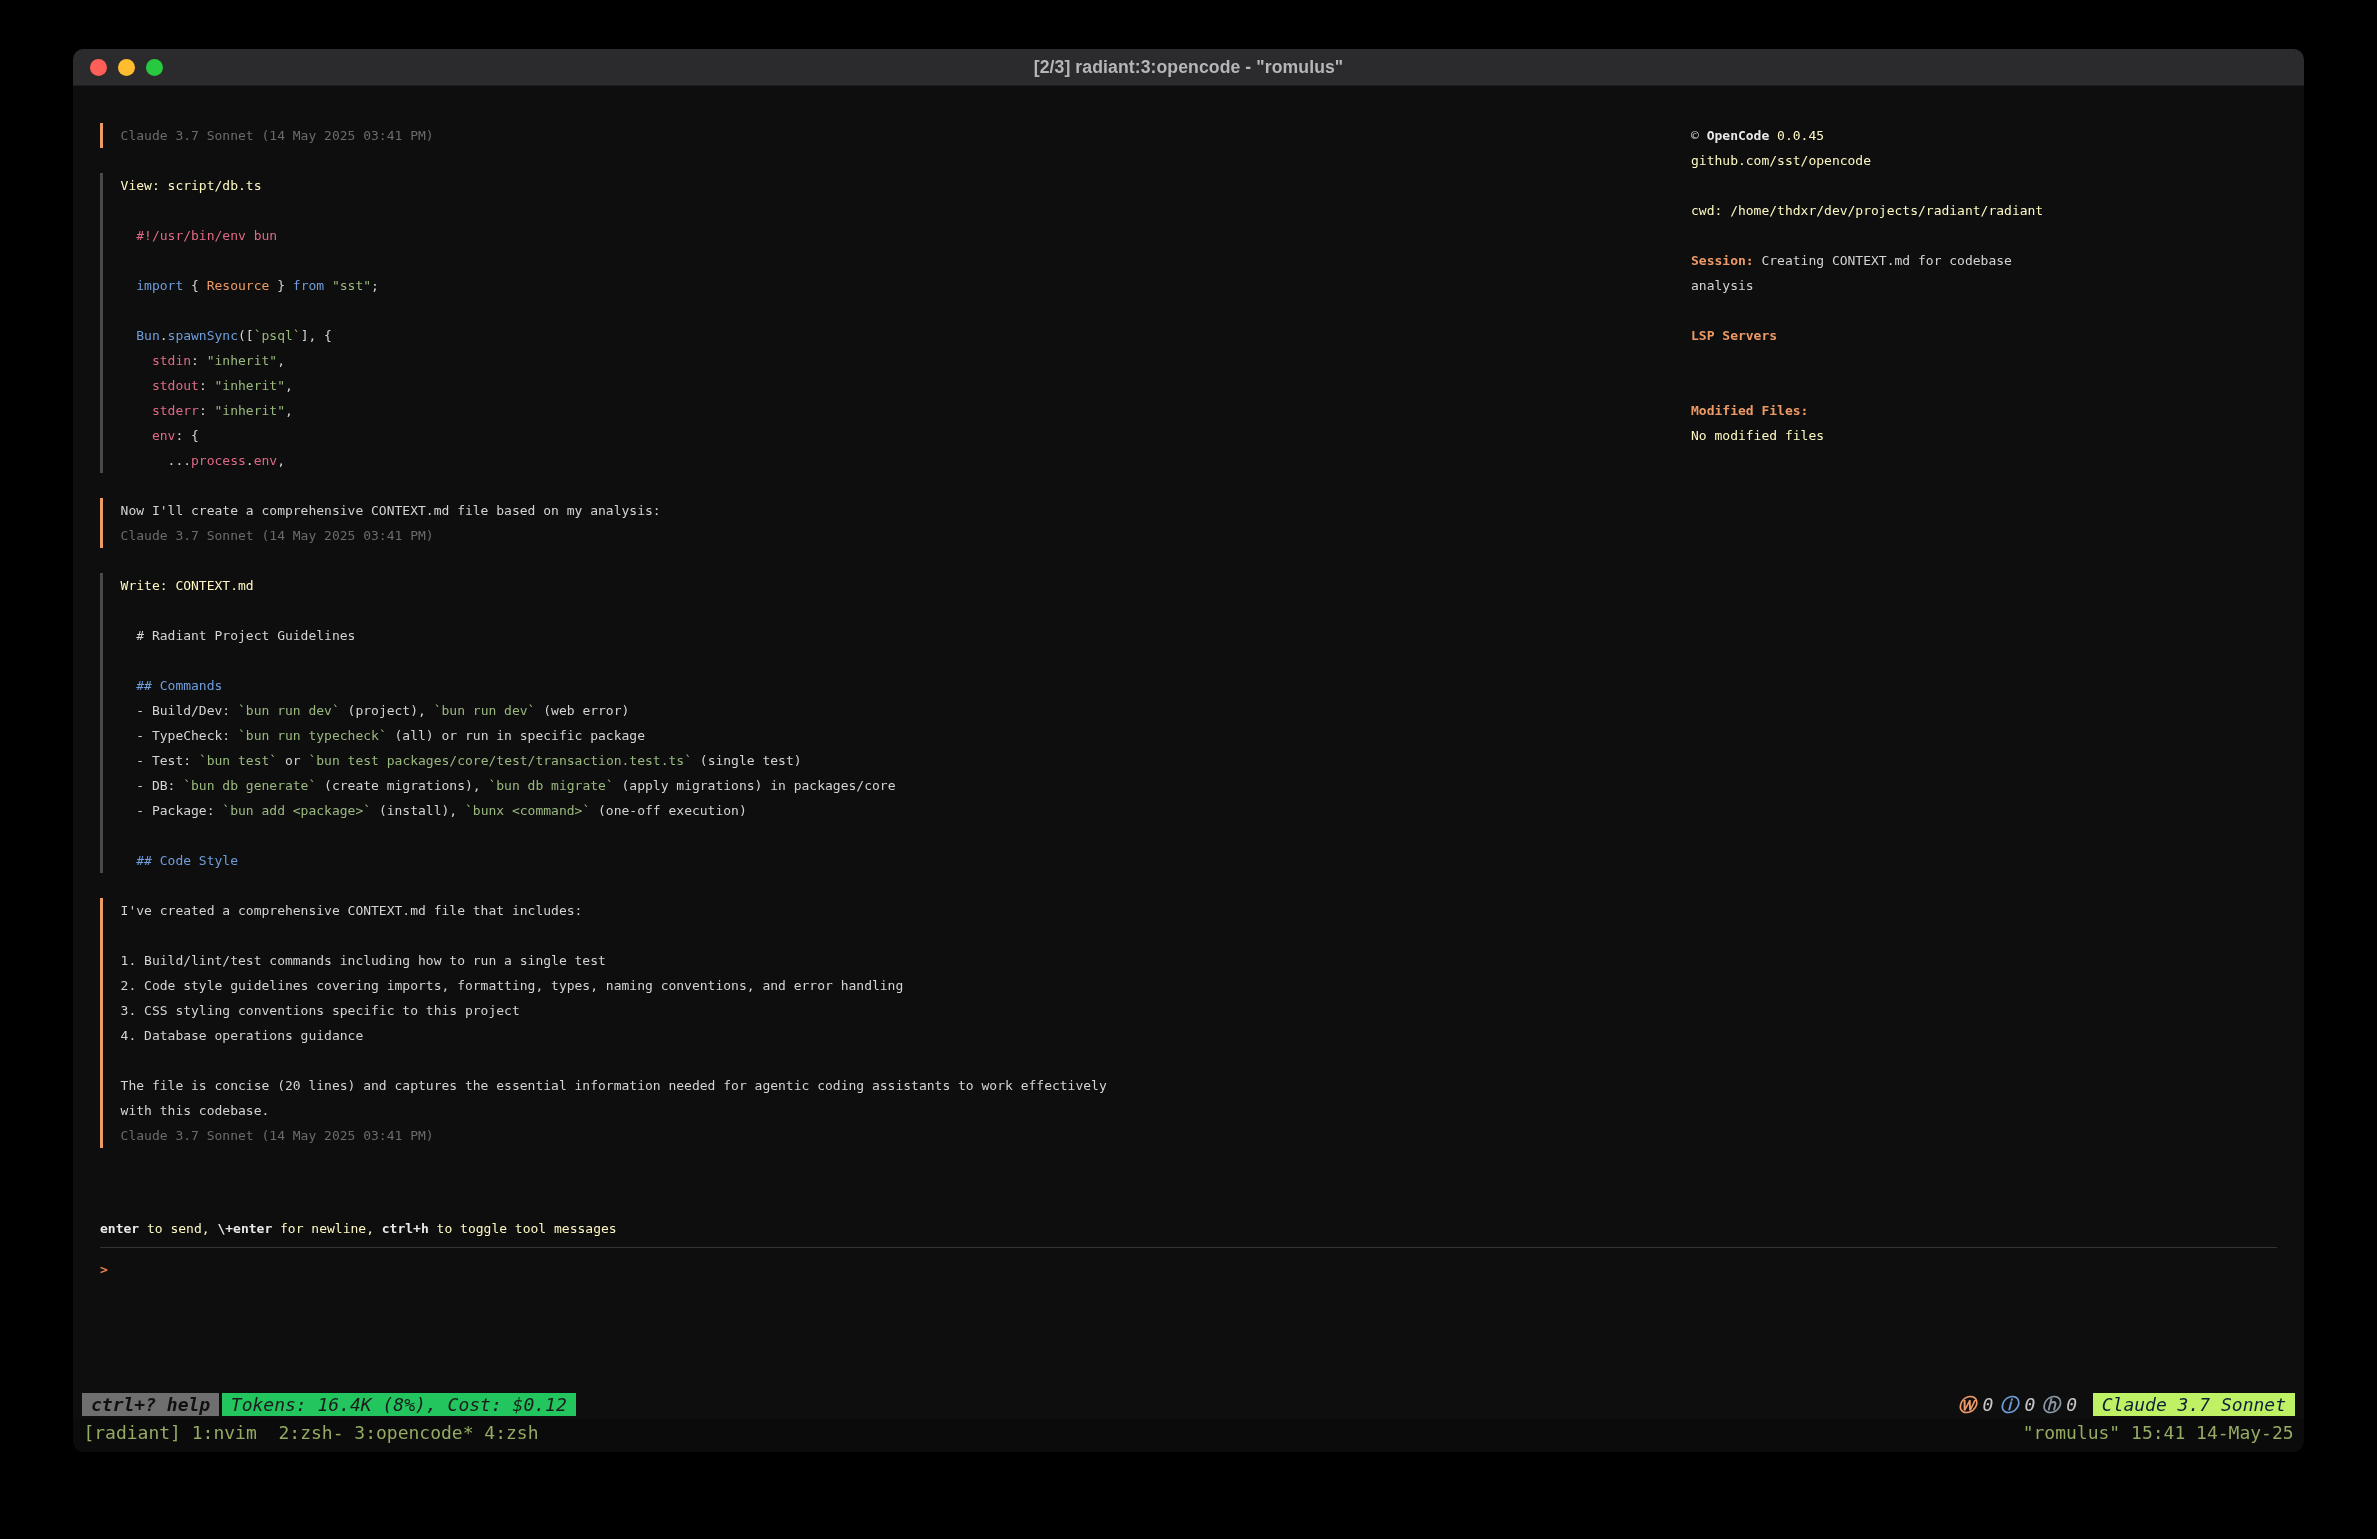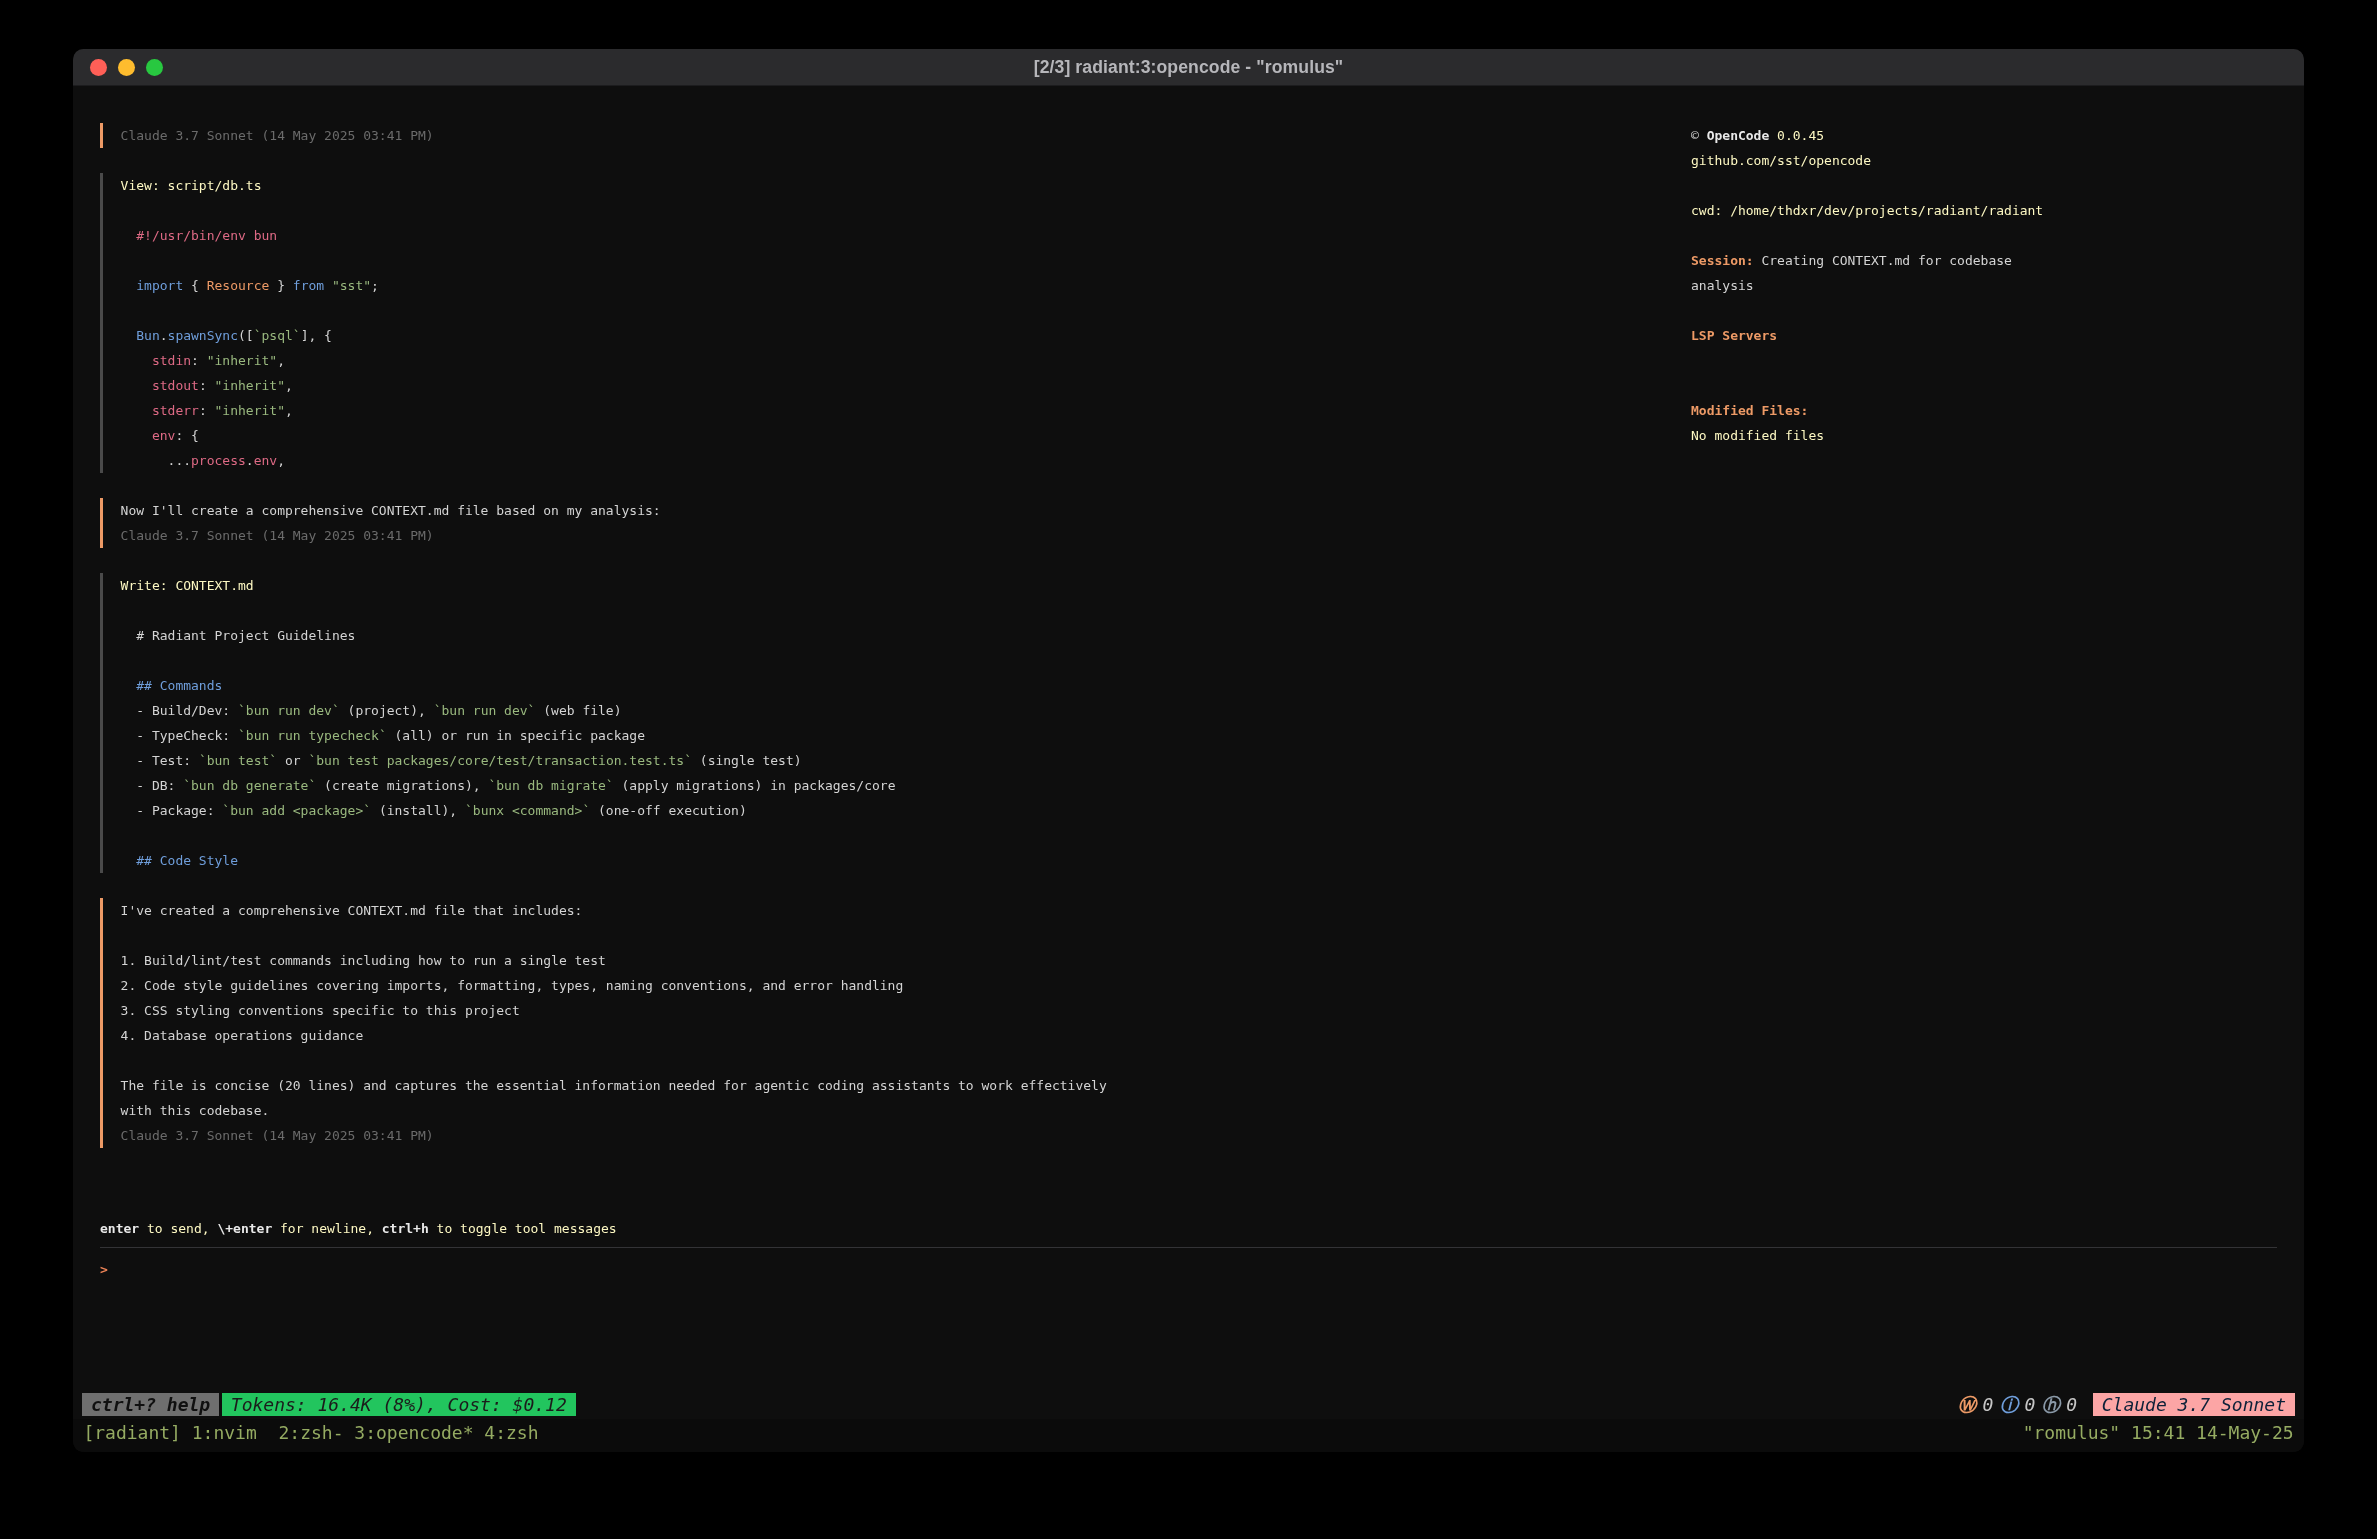--- a/index.html
+++ b/index.html
@@ -53,21 +53,21 @@
   .prompt-char { color:#ec8256; font-weight:bold; }
   
   .statusbar {
     flex:0 0 29px; background:#0e0e0e; font-size:18px;
     display:flex; align-items:center; justify-content:space-between; padding:0 9px;font-style:italic;
   }
   .sb-left { display:flex; align-items:center; gap:2.6px; }
   .chip { display:inline-block; padding:1.3px 9px; white-space:pre; }
   .chip.help   { background:#6f6f6f; color:#101010; font-weight:bold; }
   .chip.tokens { background:#22c55e; color:#1b1b1b; }
-  .chip.model  { background:#fca5a5; color:#0c2038; }
+  .chip.model  { background:#bef264; color:#0c2038; }
   .sb-right { display:flex; align-items:center; gap:15.7px; }
   .diags { display:flex; align-items:center; gap:6.5px; color:#c6c6c6; white-space:pre; }
   .diags .ic { font-weight:bold; }
   .ic.warn { color:#ed9a66; } .ic.info { color:#6f9edb; } .ic.hint { color:#8a99a8; }
   
   .tmuxbar {
     flex:0 0 33px; background:#0b0b0b; color:#95ab62; font-size:18px;
     display:flex; justify-content:space-between; align-items:flex-start;
     padding:2.6px 10.4px 0 10.4px; white-space:pre;text-align:center;
   }
@@ -109,21 +109,21 @@
       <div class="block accent">
           <div class="line"><span class="c-fg">Now I'll create a comprehensive CONTEXT.md file based on my analysis:</span></div>
           <div class="line"><span class="c-dim">Claude 3.7 Sonnet (14 May 2025 03:41 PM)</span></div>
         </div>
       <div class="block">
           <div class="line"><span class="c-dim2">Write: CONTEXT.md</span></div>
           <div class="line">&nbsp;</div>
           <div class="line"><span class="c-fg">  # Radiant Project Guidelines</span></div>
           <div class="line">&nbsp;</div>
           <div class="line"><span class="c-fg">  </span><span class="c-blue">## Commands</span></div>
-          <div class="line"><span class="c-fg">  - Build/Dev: </span><span class="c-green">`bun run dev`</span><span class="c-fg"> (project), </span><span class="c-green">`bun run dev`</span><span class="c-fg"> (web file)</span></div>
+          <div class="line"><span class="c-fg">  - Build/Dev: </span><span class="c-green">`bun run dev`</span><span class="c-fg"> (project), </span><span class="c-green">`bun run dev`</span><span class="c-fg"> (web error)</span></div>
           <div class="line"><span class="c-fg">  - TypeCheck: </span><span class="c-green">`bun run typecheck`</span><span class="c-fg"> (all) or run in specific package</span></div>
           <div class="line"><span class="c-fg">  - Test: </span><span class="c-green">`bun test`</span><span class="c-fg"> or </span><span class="c-green">`bun test packages/core/test/transaction.test.ts`</span><span class="c-fg"> (single test)</span></div>
           <div class="line"><span class="c-fg">  - DB: </span><span class="c-green">`bun db generate`</span><span class="c-fg"> (create migrations), </span><span class="c-green">`bun db migrate`</span><span class="c-fg"> (apply migrations) in packages/core</span></div>
           <div class="line"><span class="c-fg">  - Package: </span><span class="c-green">`bun add &lt;package&gt;`</span><span class="c-fg"> (install), </span><span class="c-green">`bunx &lt;command&gt;`</span><span class="c-fg"> (one-off execution)</span></div>
           <div class="line">&nbsp;</div>
           <div class="line"><span class="c-fg">  </span><span class="c-blue">## Code Style</span></div>
         </div>
       <div class="block accent">
           <div class="line"><span class="c-fg">I've created a comprehensive CONTEXT.md file that includes:</span></div>
           <div class="line">&nbsp;</div>

